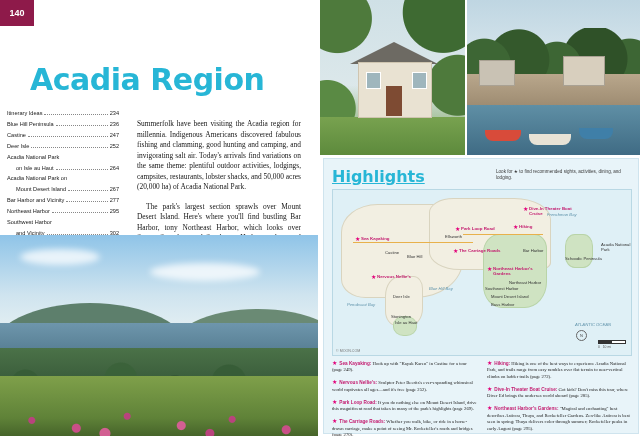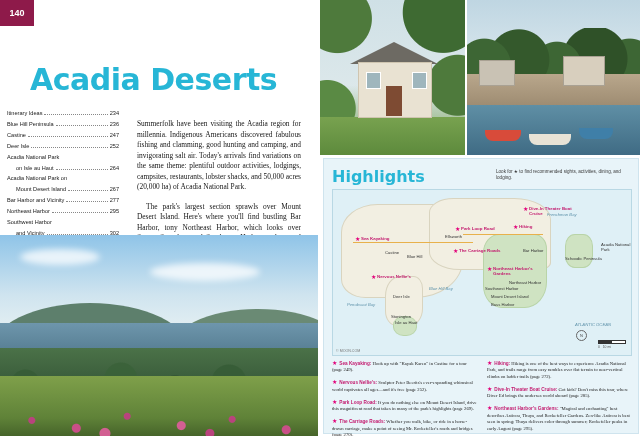--- a/index.html
+++ b/index.html
@@ -237,20 +237,21 @@
     background: #e8f4f9;
     border: 1px solid #cfe4ee;
   }
   .hl-title {
     position: absolute;
     left: 8px; top: 8px;
     font-size: 16px;
     font-weight: bold;
     color: #27b6d6;
     font-family: "DejaVu Sans", sans-serif;
+    text-decoration: underline;
   }
   .hl-note {
     position: absolute;
     right: 6px; top: 10px;
     width: 136px;
     font-size: 4.6px;
     color: #3a3a3a;
     line-height: 1.35;
     text-align: left;
   }
@@ -358,21 +359,21 @@
 </style>
 </head>
 <body>
 
 <div class="page">
 
   <div class="left-page">
 
     <div class="page-number-badge">140</div>
 
-    <div class="chapter-title">Acadia Deserts</div>
+    <div class="chapter-title">Acadia Region</div>
 
     <div class="toc" id="toc">
         <div class="toc-row">
           <span class="toc-label">Itinerary Ideas</span>
           <span class="toc-dots"></span>
           <span class="toc-page">234</span>
         </div>
         <div class="toc-row">
           <span class="toc-label">Blue Hill Peninsula</span>
           <span class="toc-dots"></span>

